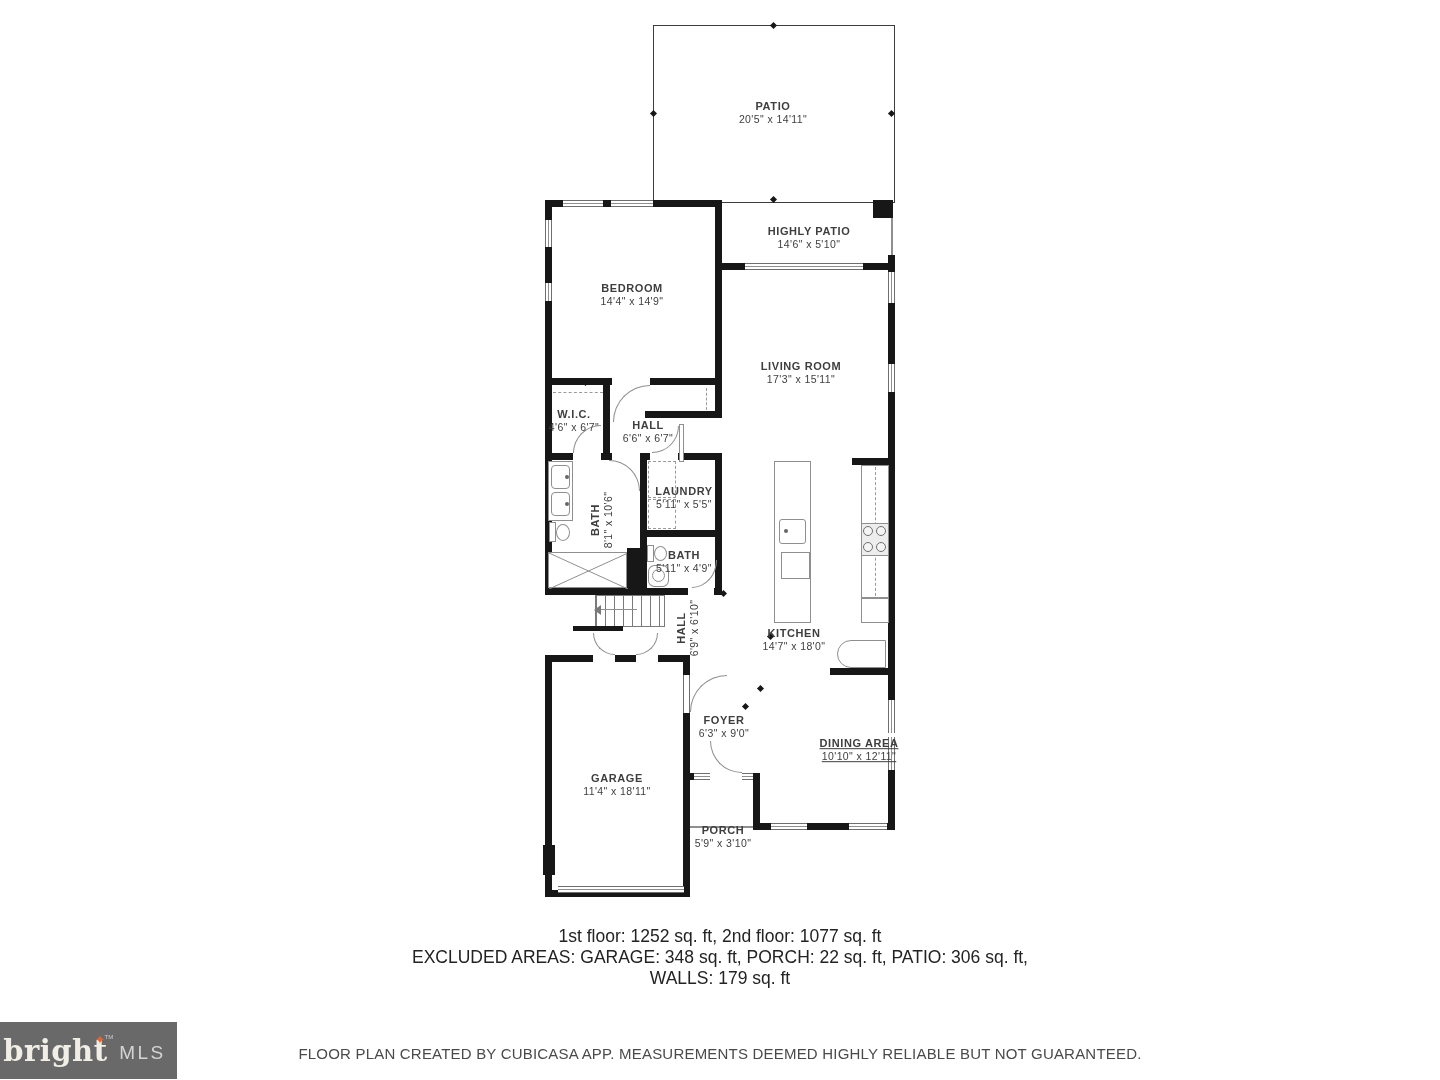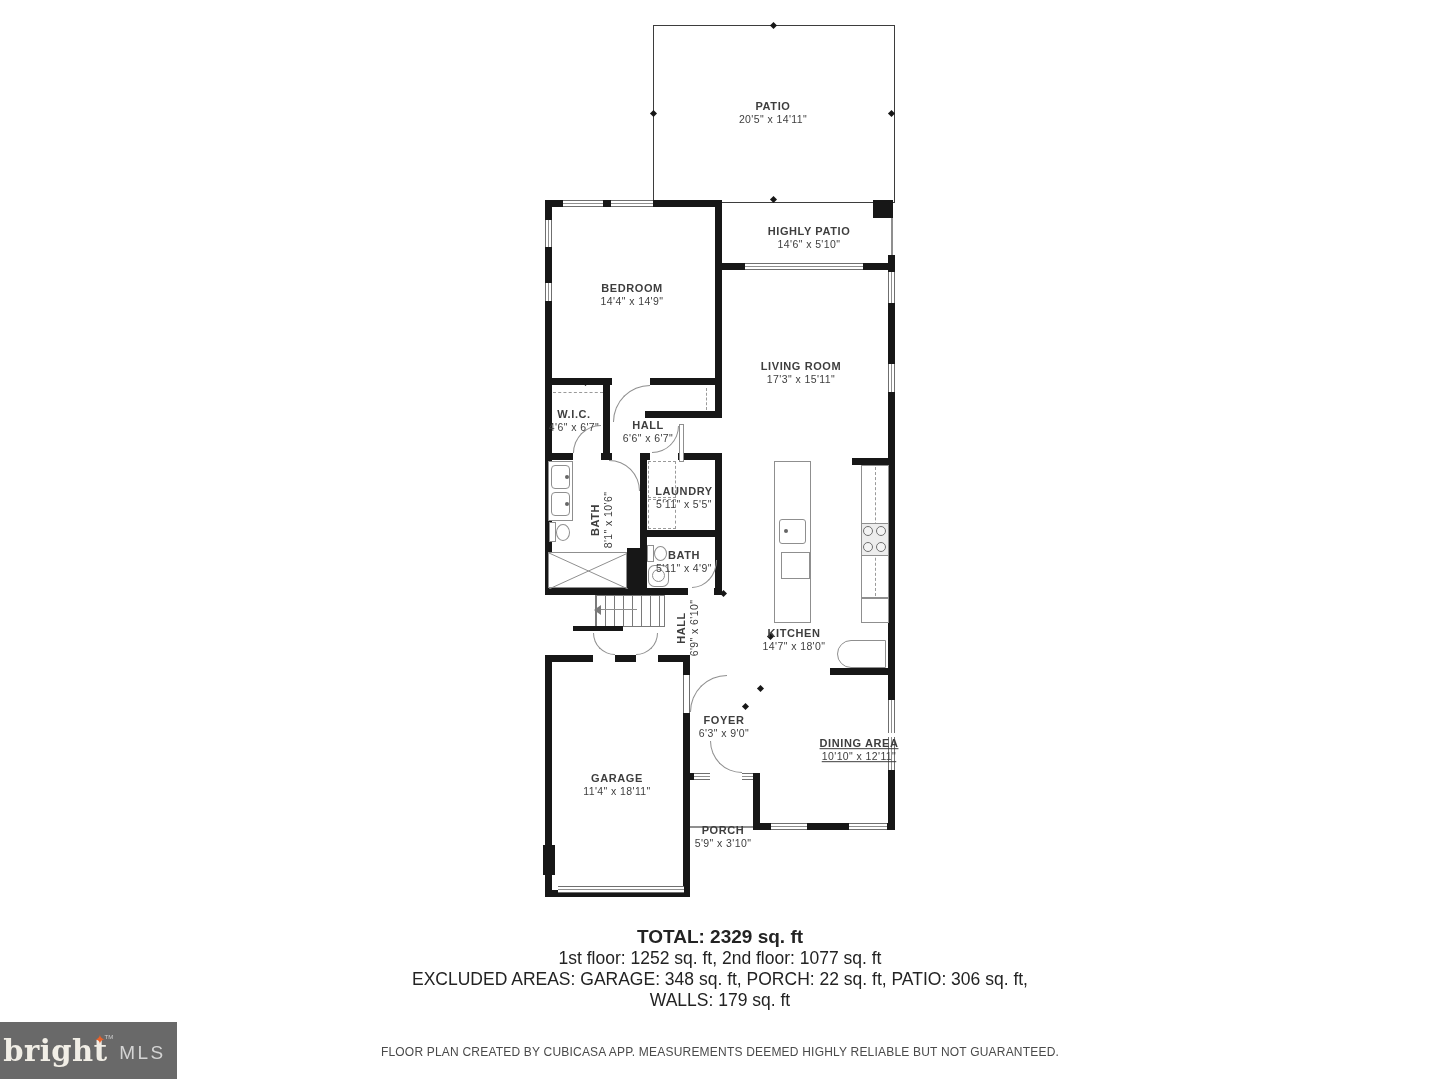--- a/index.html
+++ b/index.html
@@ -32,21 +32,21 @@
   .lab{position:absolute;transform:translate(-50%,-50%);text-align:center;color:#3e3e3e;
        font-size:11px;font-weight:bold;letter-spacing:.6px;white-space:nowrap;line-height:1.1;}
   .vlab{position:absolute;transform:translate(-50%,-50%) rotate(-90deg);text-align:center;color:#3e3e3e;
        font-size:11px;font-weight:bold;letter-spacing:.6px;white-space:nowrap;line-height:1.1;}
   .lab .dims,.vlab .dims{display:block;font-size:10.5px;font-weight:normal;letter-spacing:.4px;margin-top:2px;}
   
   .summary{position:absolute;left:0;top:926px;width:1440px;text-align:center;color:#232323;}
   .sum-total{font-size:19px;font-weight:bold;line-height:22px;}
   .sum-line{font-size:17.5px;line-height:21px;}
   .disclaimer{position:absolute;left:0;top:1045px;width:1440px;text-align:center;
-              font-size:12px;color:#4a4a4a;letter-spacing:.2px;}
+              font-size:15px;color:#4a4a4a;letter-spacing:.2px;}
   
   .logo{position:absolute;left:0;top:1022px;width:177px;height:57px;background:#696969;
         display:flex;align-items:center;justify-content:center;}
   .logo-bright{font-family:"DejaVu Serif", serif;font-weight:bold;font-size:29px;color:#f1eee6;
                letter-spacing:.5px;}
   .logo-star{color:#e8622b;font-size:13px;position:relative;left:-13px;top:-11px;}
   .logo-tm{color:#cfcfcf;font-size:6px;position:relative;left:-14px;top:-14px;}
   .logo-mls{font-size:19px;color:#d4d4d4;letter-spacing:2.5px;position:relative;left:-8px;top:2px;}
 </style>
 </head>
@@ -242,21 +242,20 @@
   <div class="lab" style="left:859px;top:750px;text-decoration:underline;">
     <span>DINING AREA</span>
     <span class="dims">10'10" x 12'11"</span>
   </div>
   <div class="lab" style="left:723px;top:808px;margin-top:29px;">
     <span>PORCH</span>
     <span class="dims">5'9" x 3'10"</span>
   </div>
 
   <div class="summary">
-    <div class="sum-total">TOTAL: 2329 sq. ft</div>
     <div class="sum-line">1st floor: 1252 sq. ft, 2nd floor: 1077 sq. ft</div>
     <div class="sum-line">EXCLUDED AREAS: GARAGE: 348 sq. ft, PORCH: 22 sq. ft, PATIO: 306 sq. ft,</div>
     <div class="sum-line">WALLS: 179 sq. ft</div>
   </div>
 
   <div class="disclaimer">FLOOR PLAN CREATED BY CUBICASA APP. MEASUREMENTS DEEMED HIGHLY RELIABLE BUT NOT GUARANTEED.</div>
 
   <div class="logo">
     <span class="logo-bright">bright</span>
     <span class="logo-star">✦</span>

